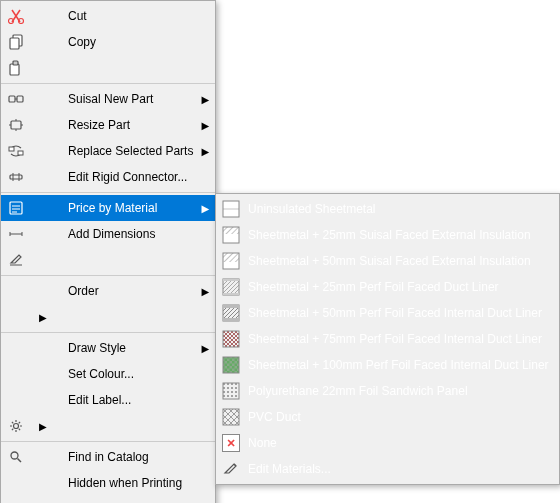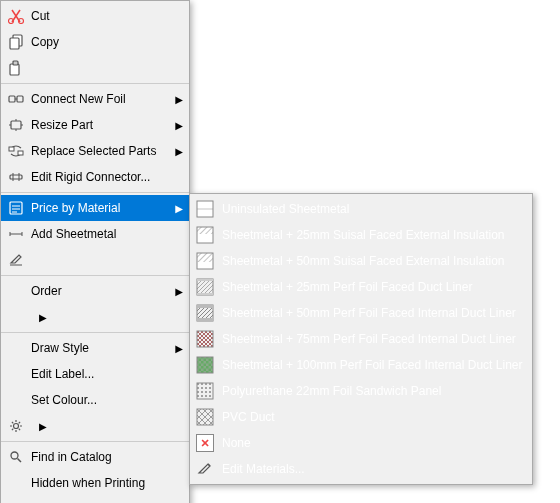--- a/index.html
+++ b/index.html
@@ -36,20 +36,21 @@
       height: 20px;
       display: flex;
       align-items: center;
       justify-content: center;
       margin-right: 4px;
       flex-shrink: 0;
     }
 
     .menu-item .label {
       flex: 1;
+      margin-left: 37px;
     }
 
     .menu-item .arrow {
       margin-left: 8px;
       font-size: 10px;
     }
 
     .menu-separator {
       height: 1px;
       background: #ccc;
@@ -139,21 +140,21 @@
   <div class="menu-separator"></div>
 
   <div class="menu-item">
     <div class="icon-area">
       <svg width="16" height="16" viewBox="0 0 16 16">
         <rect x="1" y="5" width="6" height="6" rx="1" fill="none" stroke="#555" stroke-width="1.2"></rect>
         <rect x="9" y="5" width="6" height="6" rx="1" fill="none" stroke="#555" stroke-width="1.2"></rect>
         <line x1="7" y1="8" x2="9" y2="8" stroke="#555" stroke-width="1.2"></line>
       </svg>
     </div>
-    <span class="label">Connect New Foil</span>
+    <span class="label">Suisal New Part</span>
     <span class="arrow">▶</span>
   </div>
 
   <div class="menu-item">
     <div class="icon-area">
       <svg width="16" height="16" viewBox="0 0 16 16">
         <rect x="3" y="4" width="10" height="8" rx="1" fill="none" stroke="#555" stroke-width="1.2"></rect>
         <line x1="1" y1="8" x2="3" y2="8" stroke="#555" stroke-width="1"></line>
         <line x1="13" y1="8" x2="15" y2="8" stroke="#555" stroke-width="1"></line>
         <line x1="8" y1="2" x2="8" y2="4" stroke="#555" stroke-width="1"></line>
@@ -357,21 +358,21 @@
   </div>
 
   <div class="menu-item">
     <div class="icon-area">
       <svg width="16" height="16" viewBox="0 0 16 16">
         <line x1="2" y1="8" x2="14" y2="8" stroke="#555" stroke-width="1"></line>
         <line x1="2" y1="6" x2="2" y2="10" stroke="#555" stroke-width="1"></line>
         <line x1="14" y1="6" x2="14" y2="10" stroke="#555" stroke-width="1"></line>
       </svg>
     </div>
-    <span class="label">Add Sheetmetal</span>
+    <span class="label">Add Dimensions</span>
   </div>
 
   <div class="menu-item">
     <div class="icon-area">
       <svg width="16" height="16" viewBox="0 0 16 16">
         <path d="M3,11 L7,11 L13,5 L11,3 L5,9 Z" fill="none" stroke="#555" stroke-width="1.2"></path>
         <line x1="2" y1="13" x2="14" y2="13" stroke="#555" stroke-width="1"></line>
       </svg>
     </div>
   </div>
@@ -392,26 +393,26 @@
   <div class="menu-separator"></div>
 
   <div class="menu-item">
     <div class="icon-area"></div>
     <span class="label">Draw Style</span>
     <span class="arrow">▶</span>
   </div>
 
   <div class="menu-item">
     <div class="icon-area"></div>
+    <span class="label">Set Colour...</span>
+  </div>
+
+  <div class="menu-item">
+    <div class="icon-area"></div>
     <span class="label">Edit Label...</span>
-  </div>
-
-  <div class="menu-item">
-    <div class="icon-area"></div>
-    <span class="label">Set Colour...</span>
   </div>
 
   <div class="menu-item">
     <div class="icon-area">
       <svg width="14" height="14" viewBox="0 0 14 14">
         <circle cx="7" cy="7" r="2.5" fill="none" stroke="#555" stroke-width="1.2"></circle>
         <path d="M7,1 L7,3 M7,11 L7,13 M1,7 L3,7 M11,7 L13,7 M2.9,2.9 L4.3,4.3 M9.7,9.7 L11.1,11.1 M11.1,2.9 L9.7,4.3 M4.3,9.7 L2.9,11.1" stroke="#555" stroke-width="1.2"></path>
       </svg>
     </div>
     <span class="arrow">▶</span>

